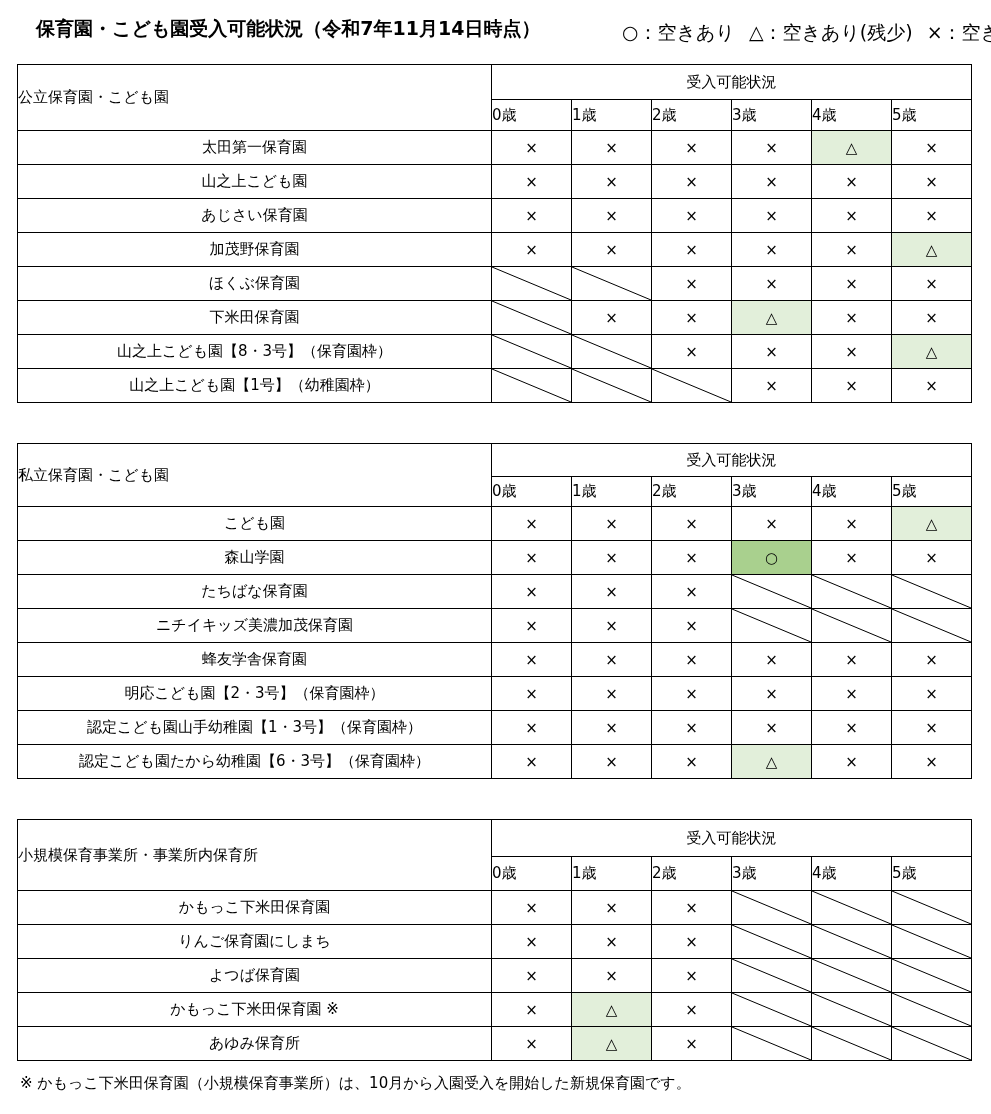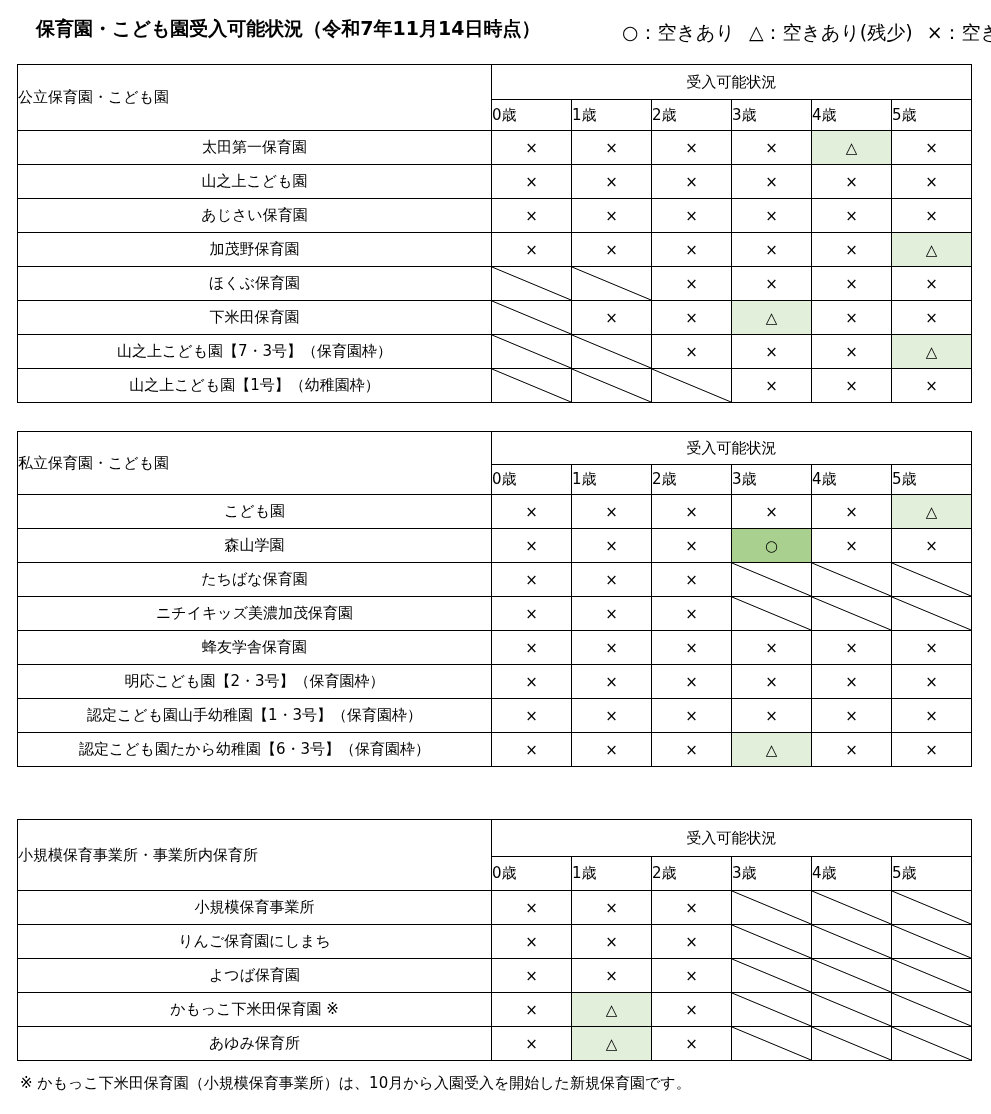--- a/index.html
+++ b/index.html
@@ -114,21 +114,21 @@
             <line x1="0" y1="0" x2="80" y2="35" stroke="#000" stroke-width="1" vector-effect="non-scaling-stroke"></line>
           </svg>
         </td>
         <td class="cell ">×</td>
         <td class="cell ">×</td>
         <td class="cell c-tri">△</td>
         <td class="cell ">×</td>
         <td class="cell ">×</td>
       </tr>
       <tr>
-        <td class="name">山之上こども園【7・3号】（保育園枠）</td>
+        <td class="name">山之上こども園【8・3号】（保育園枠）</td>
         <td class="cell na">
           <svg class="diag" width="100%" height="100%" viewBox="0 0 80 35" preserveAspectRatio="none" style="position:absolute;left:0;top:0;width:100%;height:100%">
             <line x1="0" y1="0" x2="80" y2="35" stroke="#000" stroke-width="1" vector-effect="non-scaling-stroke"></line>
           </svg>
         </td>
         <td class="cell na">
           <svg class="diag" width="100%" height="100%" viewBox="0 0 80 35" preserveAspectRatio="none" style="position:absolute;left:0;top:0;width:100%;height:100%">
             <line x1="0" y1="0" x2="80" y2="35" stroke="#000" stroke-width="1" vector-effect="non-scaling-stroke"></line>
           </svg>
         </td>
@@ -153,21 +153,21 @@
           <svg class="diag" width="100%" height="100%" viewBox="0 0 80 35" preserveAspectRatio="none" style="position:absolute;left:0;top:0;width:100%;height:100%">
             <line x1="0" y1="0" x2="80" y2="35" stroke="#000" stroke-width="1" vector-effect="non-scaling-stroke"></line>
           </svg>
         </td>
         <td class="cell ">×</td>
         <td class="cell ">×</td>
         <td class="cell ">×</td>
       </tr>
     </tbody>
   </table>
-<table class="avail" id="t1" style="top:431px;">
+<table class="avail" id="t1" style="top:443px;">
     <colgroup>
       <col style="width:474px">
       <col style="width:80px">
       <col style="width:80px">
       <col style="width:80px">
       <col style="width:80px">
       <col style="width:80px">
       <col style="width:80px">
     </colgroup>
     <tbody>
@@ -298,21 +298,21 @@
       </tr>
       <tr>
         <th class="age" style="height:33px">0歳</th>
         <th class="age" style="height:33px">1歳</th>
         <th class="age" style="height:33px">2歳</th>
         <th class="age" style="height:33px">3歳</th>
         <th class="age" style="height:33px">4歳</th>
         <th class="age" style="height:33px">5歳</th>
       </tr>
       <tr>
-        <td class="name">小規模保育事業所</td>
+        <td class="name">かもっこ下米田保育園</td>
         <td class="cell ">×</td>
         <td class="cell ">×</td>
         <td class="cell ">×</td>
         <td class="cell na">
           <svg class="diag" width="100%" height="100%" viewBox="0 0 80 35" preserveAspectRatio="none" style="position:absolute;left:0;top:0;width:100%;height:100%">
             <line x1="0" y1="0" x2="80" y2="35" stroke="#000" stroke-width="1" vector-effect="non-scaling-stroke"></line>
           </svg>
         </td>
         <td class="cell na">
           <svg class="diag" width="100%" height="100%" viewBox="0 0 80 35" preserveAspectRatio="none" style="position:absolute;left:0;top:0;width:100%;height:100%">

